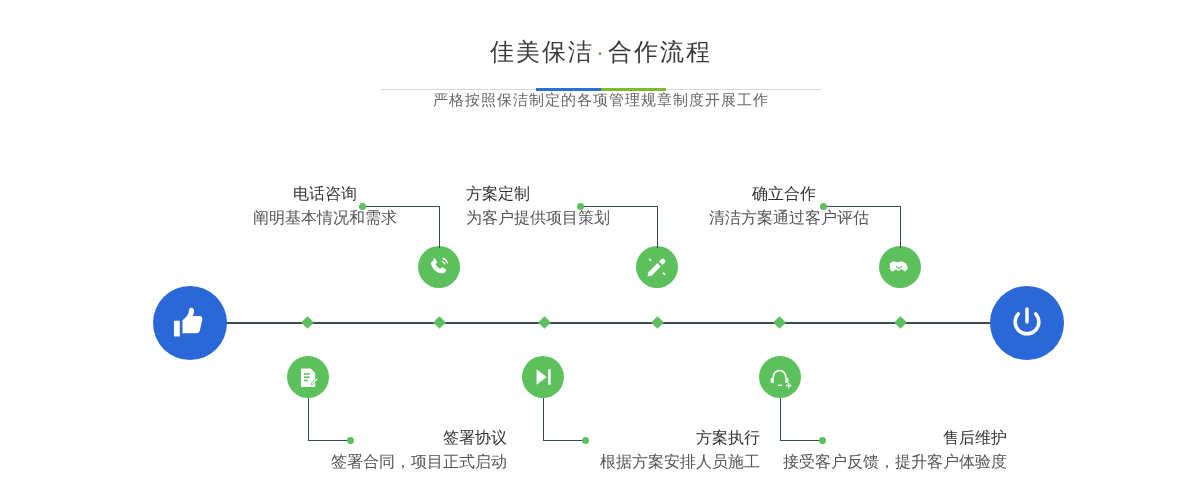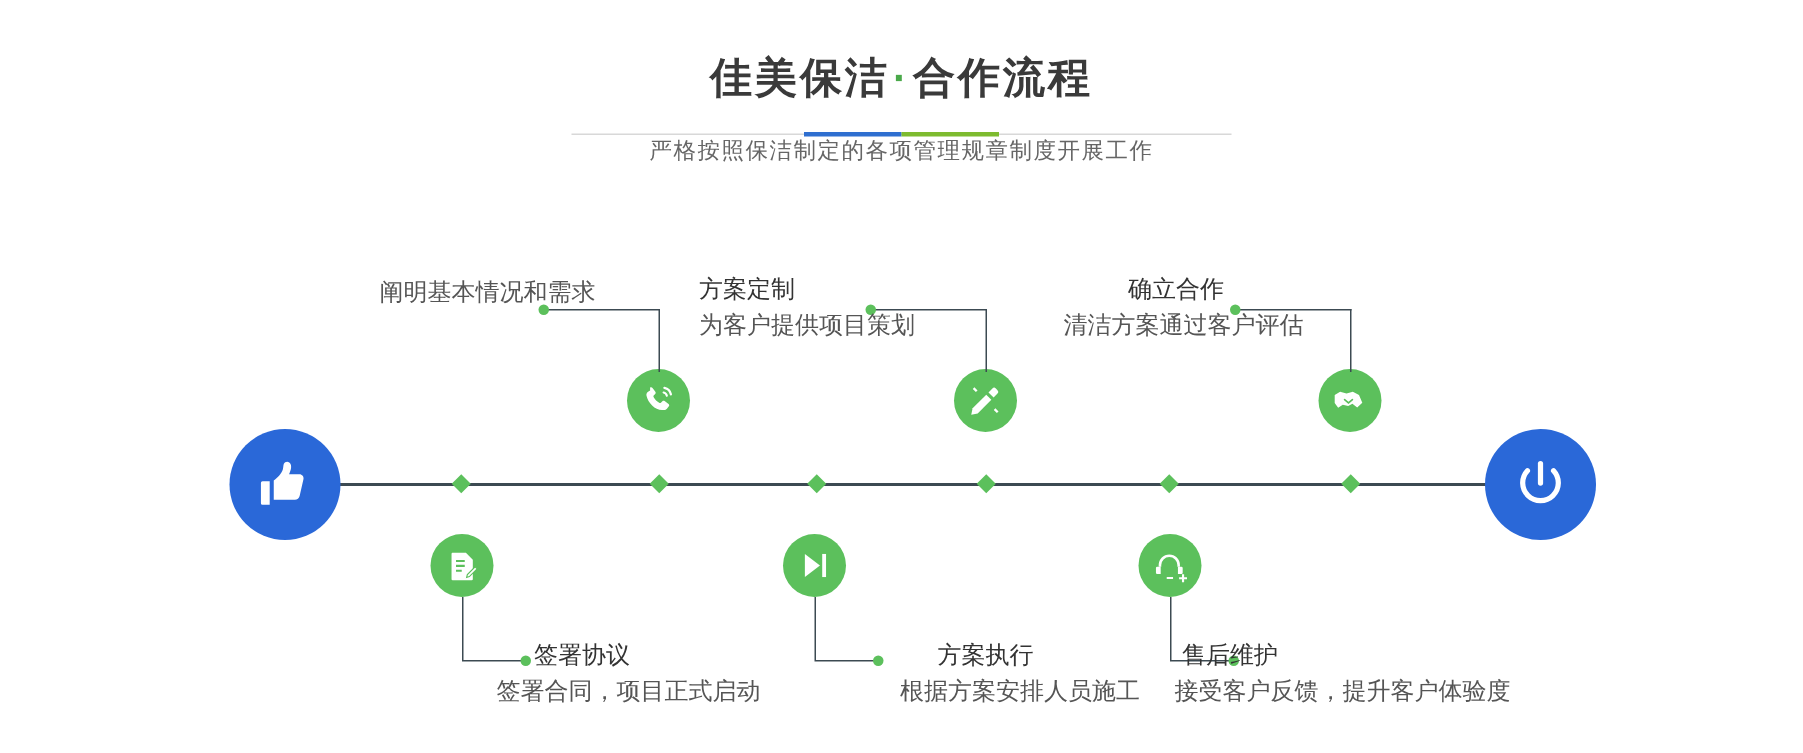--- a/index.html
+++ b/index.html
@@ -22,24 +22,24 @@
 
   
   .header {
     position: absolute;
     top: 30px;
     left: 0;
     width: 1202px;
     text-align: center;
   }
   .title {
-    font-size: 28px;
+    font-size: 24px;
     letter-spacing: 2px;
     color: #3a3a3a;
-    font-weight: bold;
+    font-weight: normal;
     line-height: 44px;
     margin: 0;
   }
   .title .dot {
     color: #4aa94a;
     padding: 0 2px;
   }
   .rule-wrap {
     position: relative;
     width: 440px;
@@ -159,21 +159,21 @@
     color: #333333;
     line-height: 22px;
   }
   .label .lbl-desc {
     font-size: 16px;
     color: #555555;
     line-height: 22px;
     margin-top: 2px;
   }
   .label.above { text-align: left; }
-  .label.below { text-align: left; }
+  .label.below { text-align: right; }
 
   svg { display: block; }
 </style>
 </head>
 <body>
 
 <div class="page">
 
   <div class="header">
     <div class="title">
@@ -223,20 +223,21 @@
           <path d="M15.2 3.4a.75.75 0 0 1 .9-.6 6.3 6.3 0 0 1 4.9 4.9.75.75 0 1 1-1.5.3 4.8 4.8 0 0 0-3.7-3.7.75.75 0 0 1-.6-.9z"></path>
           <path d="M14.7 6.5a.7.7 0 0 1 .85-.55 3.6 3.6 0 0 1 2.7 2.7.7.7 0 1 1-1.37.3 2.2 2.2 0 0 0-1.63-1.63.7.7 0 0 1-.55-.82z"></path>
         </svg>
       </span>
     </div>
 
     <div class="conn conn-v" style="left:439px; top:46px; height:42px;"></div>
     <div class="conn conn-h" style="left:363px; top:46px; width:77px;"></div>
     <div class="conn-dot" style="left:359px; top:43px;"></div>
     <div class="label above" style="left:250px; top:23px; width:150px; text-align:center;">
+      <div class="lbl-title">电话咨询</div>
       <div class="lbl-desc">阐明基本情况和需求</div>
     </div>
 
     <div class="step-icon" style="left:287px; top:196px;">
       <span>
         <svg width="23" height="23" viewBox="0 0 24 24" fill="#ffffff" aria-hidden="true">
           <path d="M5 2.6h9.2L19 7.4V21a.8.8 0 0 1-.8.8H5a.8.8 0 0 1-.8-.8V3.4c0-.44.36-.8.8-.8z"></path>
           <path d="M7.3 7.6h6.1v1.5H7.3zM7.3 11h6.1v1.5H7.3zM7.3 14.4h4v1.5h-4z" fill="#5cc05c"></path>
           <path d="M20.6 12.4l1.4 1.4-5.4 5.4-1.9.5.5-1.9z" fill="#ffffff" stroke="#5cc05c" stroke-width="0.8"></path>
         </svg>

